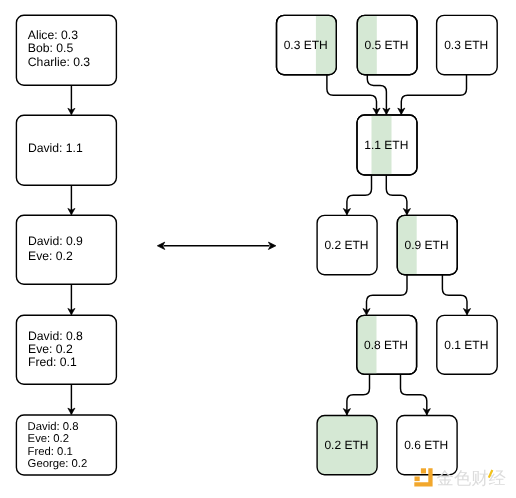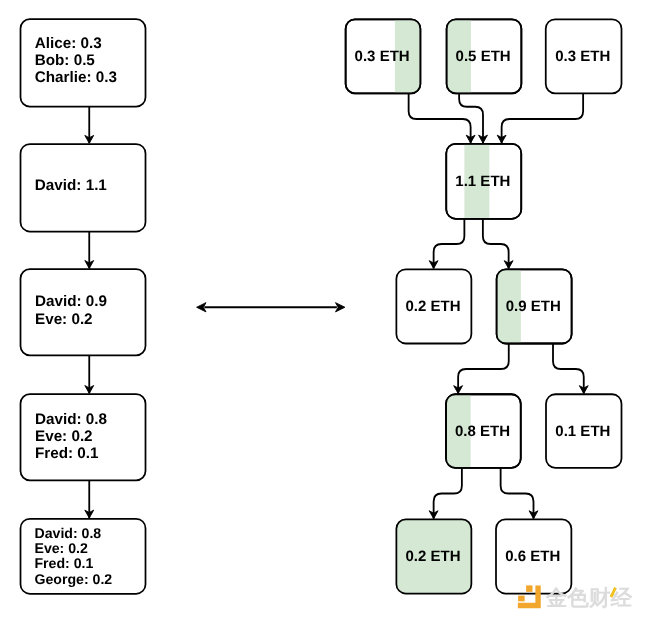--- a/index.html
+++ b/index.html
@@ -1,20 +1,20 @@
 <!DOCTYPE html>
 <html><head>
 <meta charset="utf-8">
 <title>taint-tracking-diagram</title>
 <style>
   html,body{margin:0;padding:0;background:#ffffff;}
   *{-webkit-font-smoothing:antialiased;text-rendering:geometricPrecision;}
   body{width:516px;height:498px;overflow:hidden;
        font-family:"Liberation Sans",sans-serif;}
-  #stage{position:relative;width:516px;height:498px;background:#ffffff;font-weight:bold;}
+  #stage{position:relative;width:516px;height:498px;background:#ffffff;}
   svg{display:block;-webkit-backface-visibility:hidden;transform:translateZ(0);}
   .box{fill:#ffffff;stroke:#000000;stroke-width:1.4;}
   .taint{fill:#d5e8d4;stroke:none;}
   .edge{fill:none;stroke:#000000;stroke-width:1.45;stroke-linecap:butt;stroke-linejoin:round;}
   .head{fill:#000000;stroke:#000000;stroke-width:0.7;stroke-linejoin:round;}
   .txt{font-family:"Liberation Sans",sans-serif;font-size:12.2px;fill:#000000;}
   .txtS{font-family:"Liberation Sans",sans-serif;font-size:11.3px;fill:#000000;}
   .lbl{font-family:"Liberation Sans",sans-serif;font-size:12px;fill:#000000;text-anchor:middle;}
   .wm-text{font-family:"Liberation Sans",sans-serif;}
 </style>

